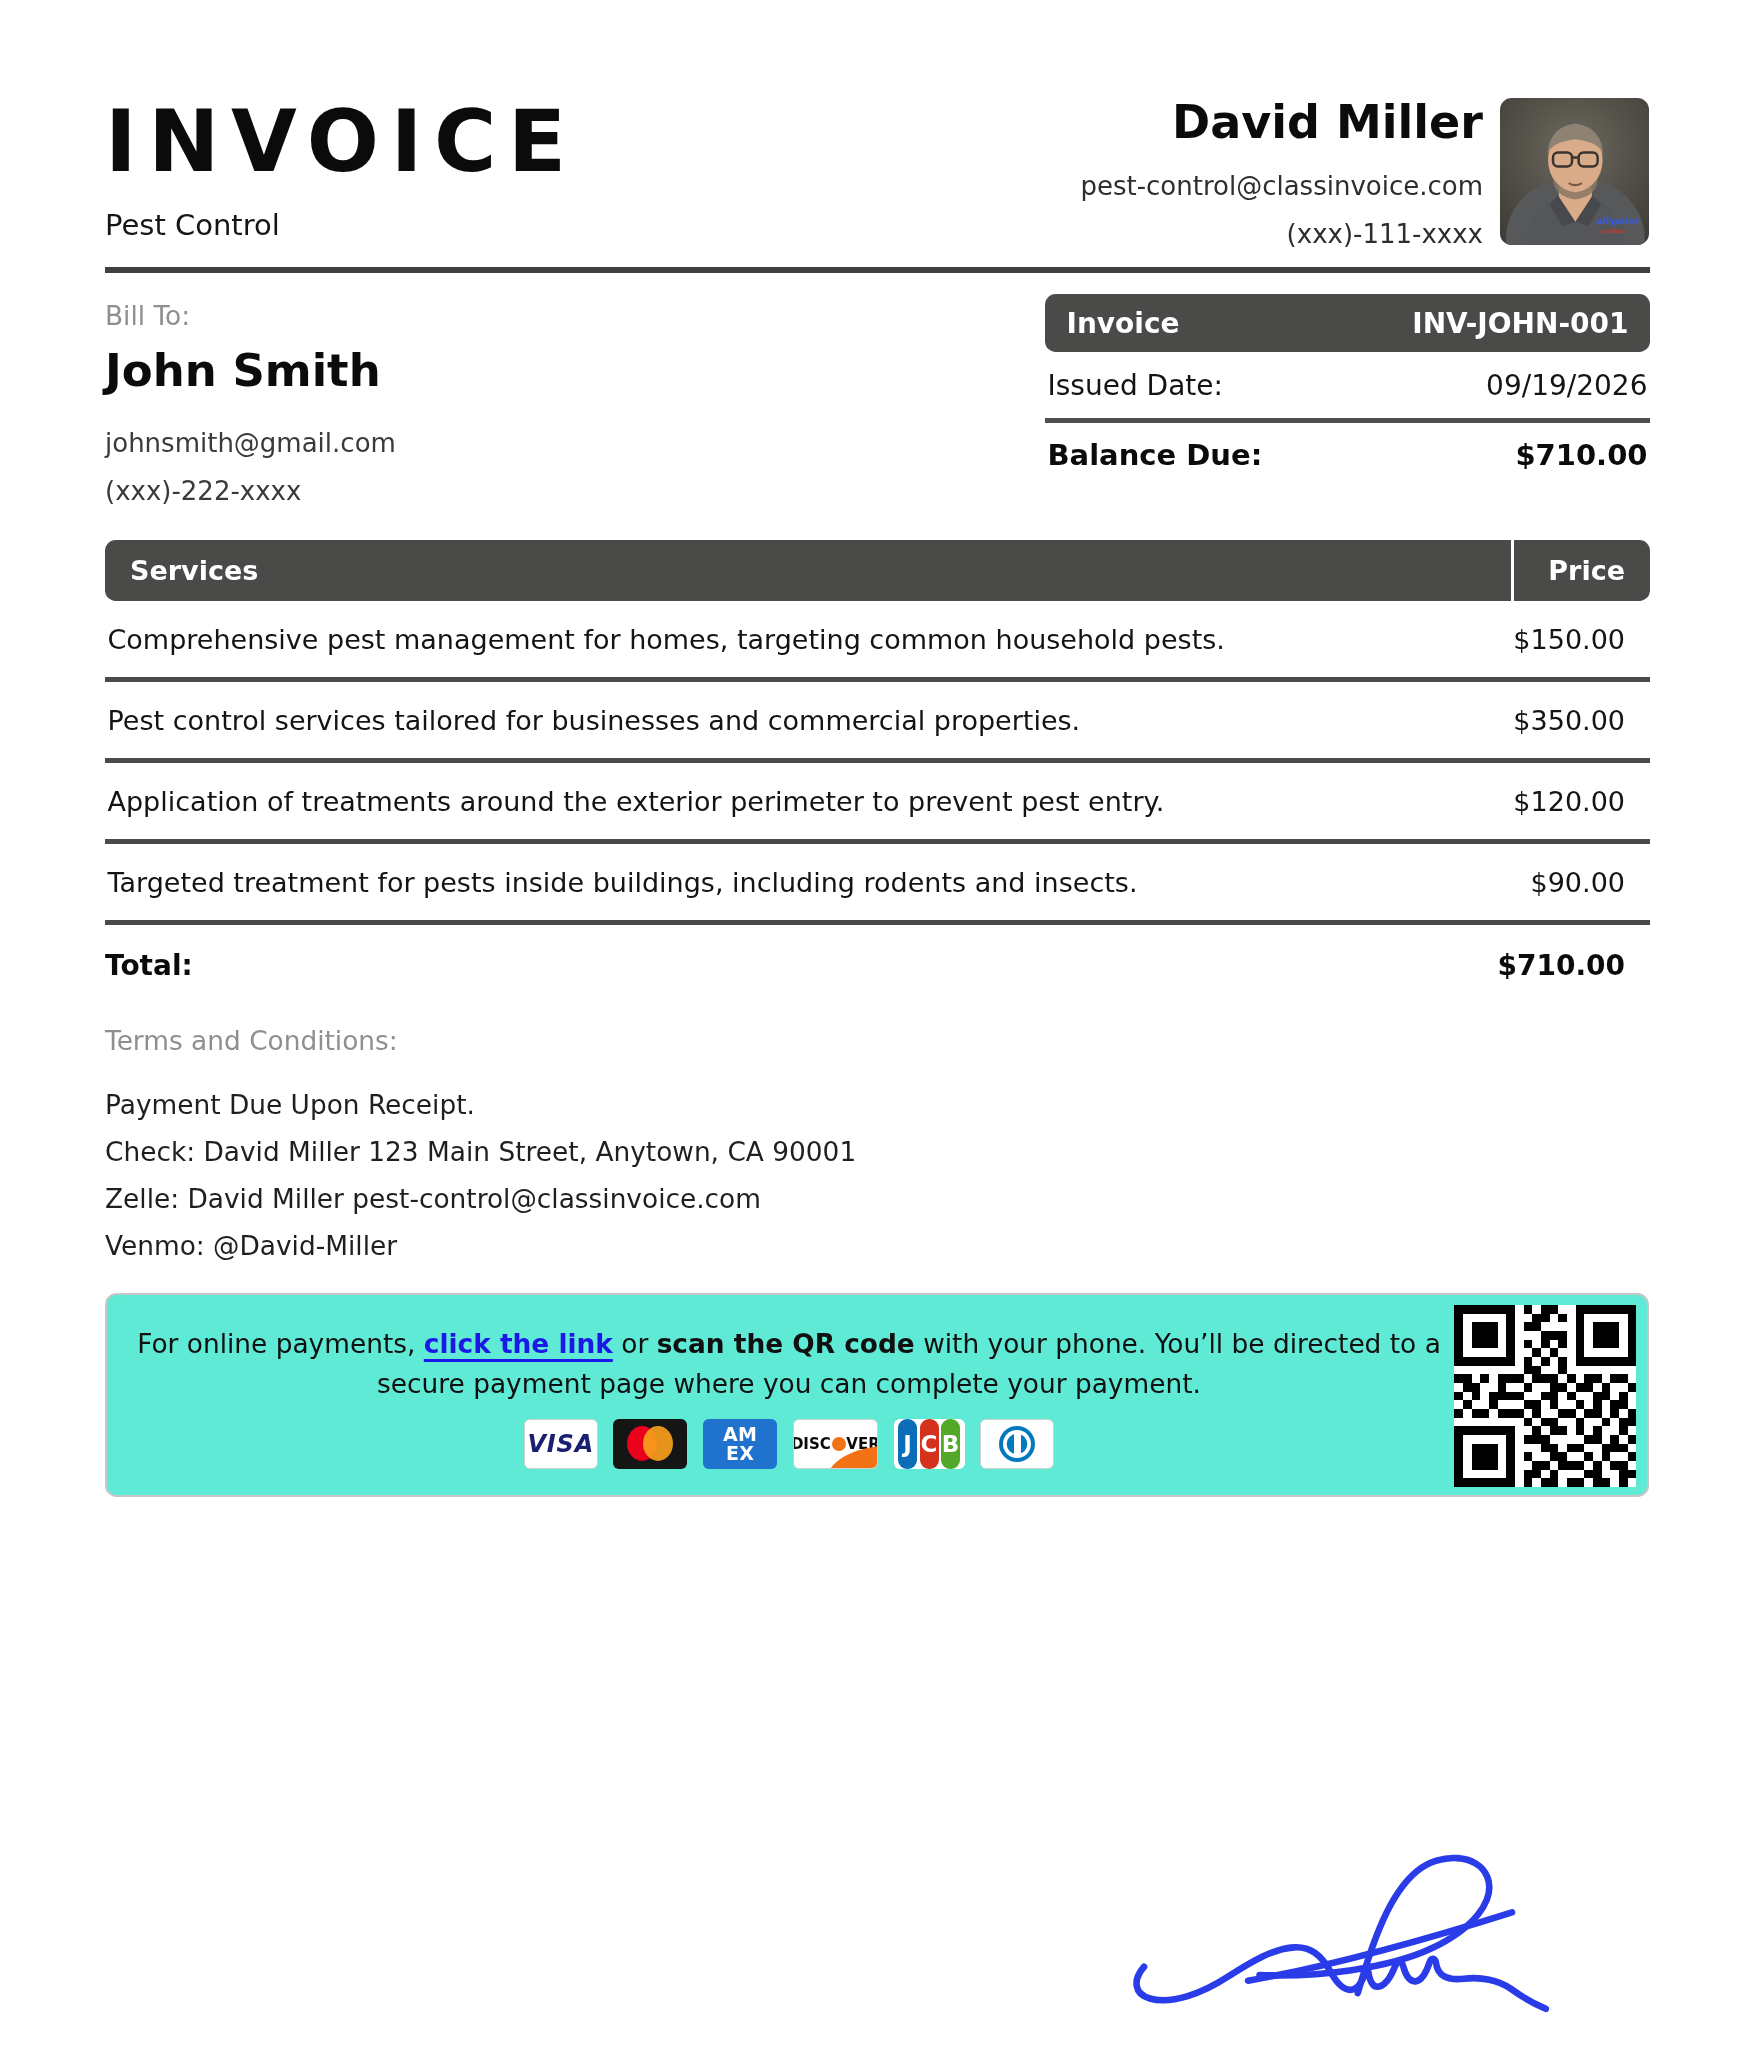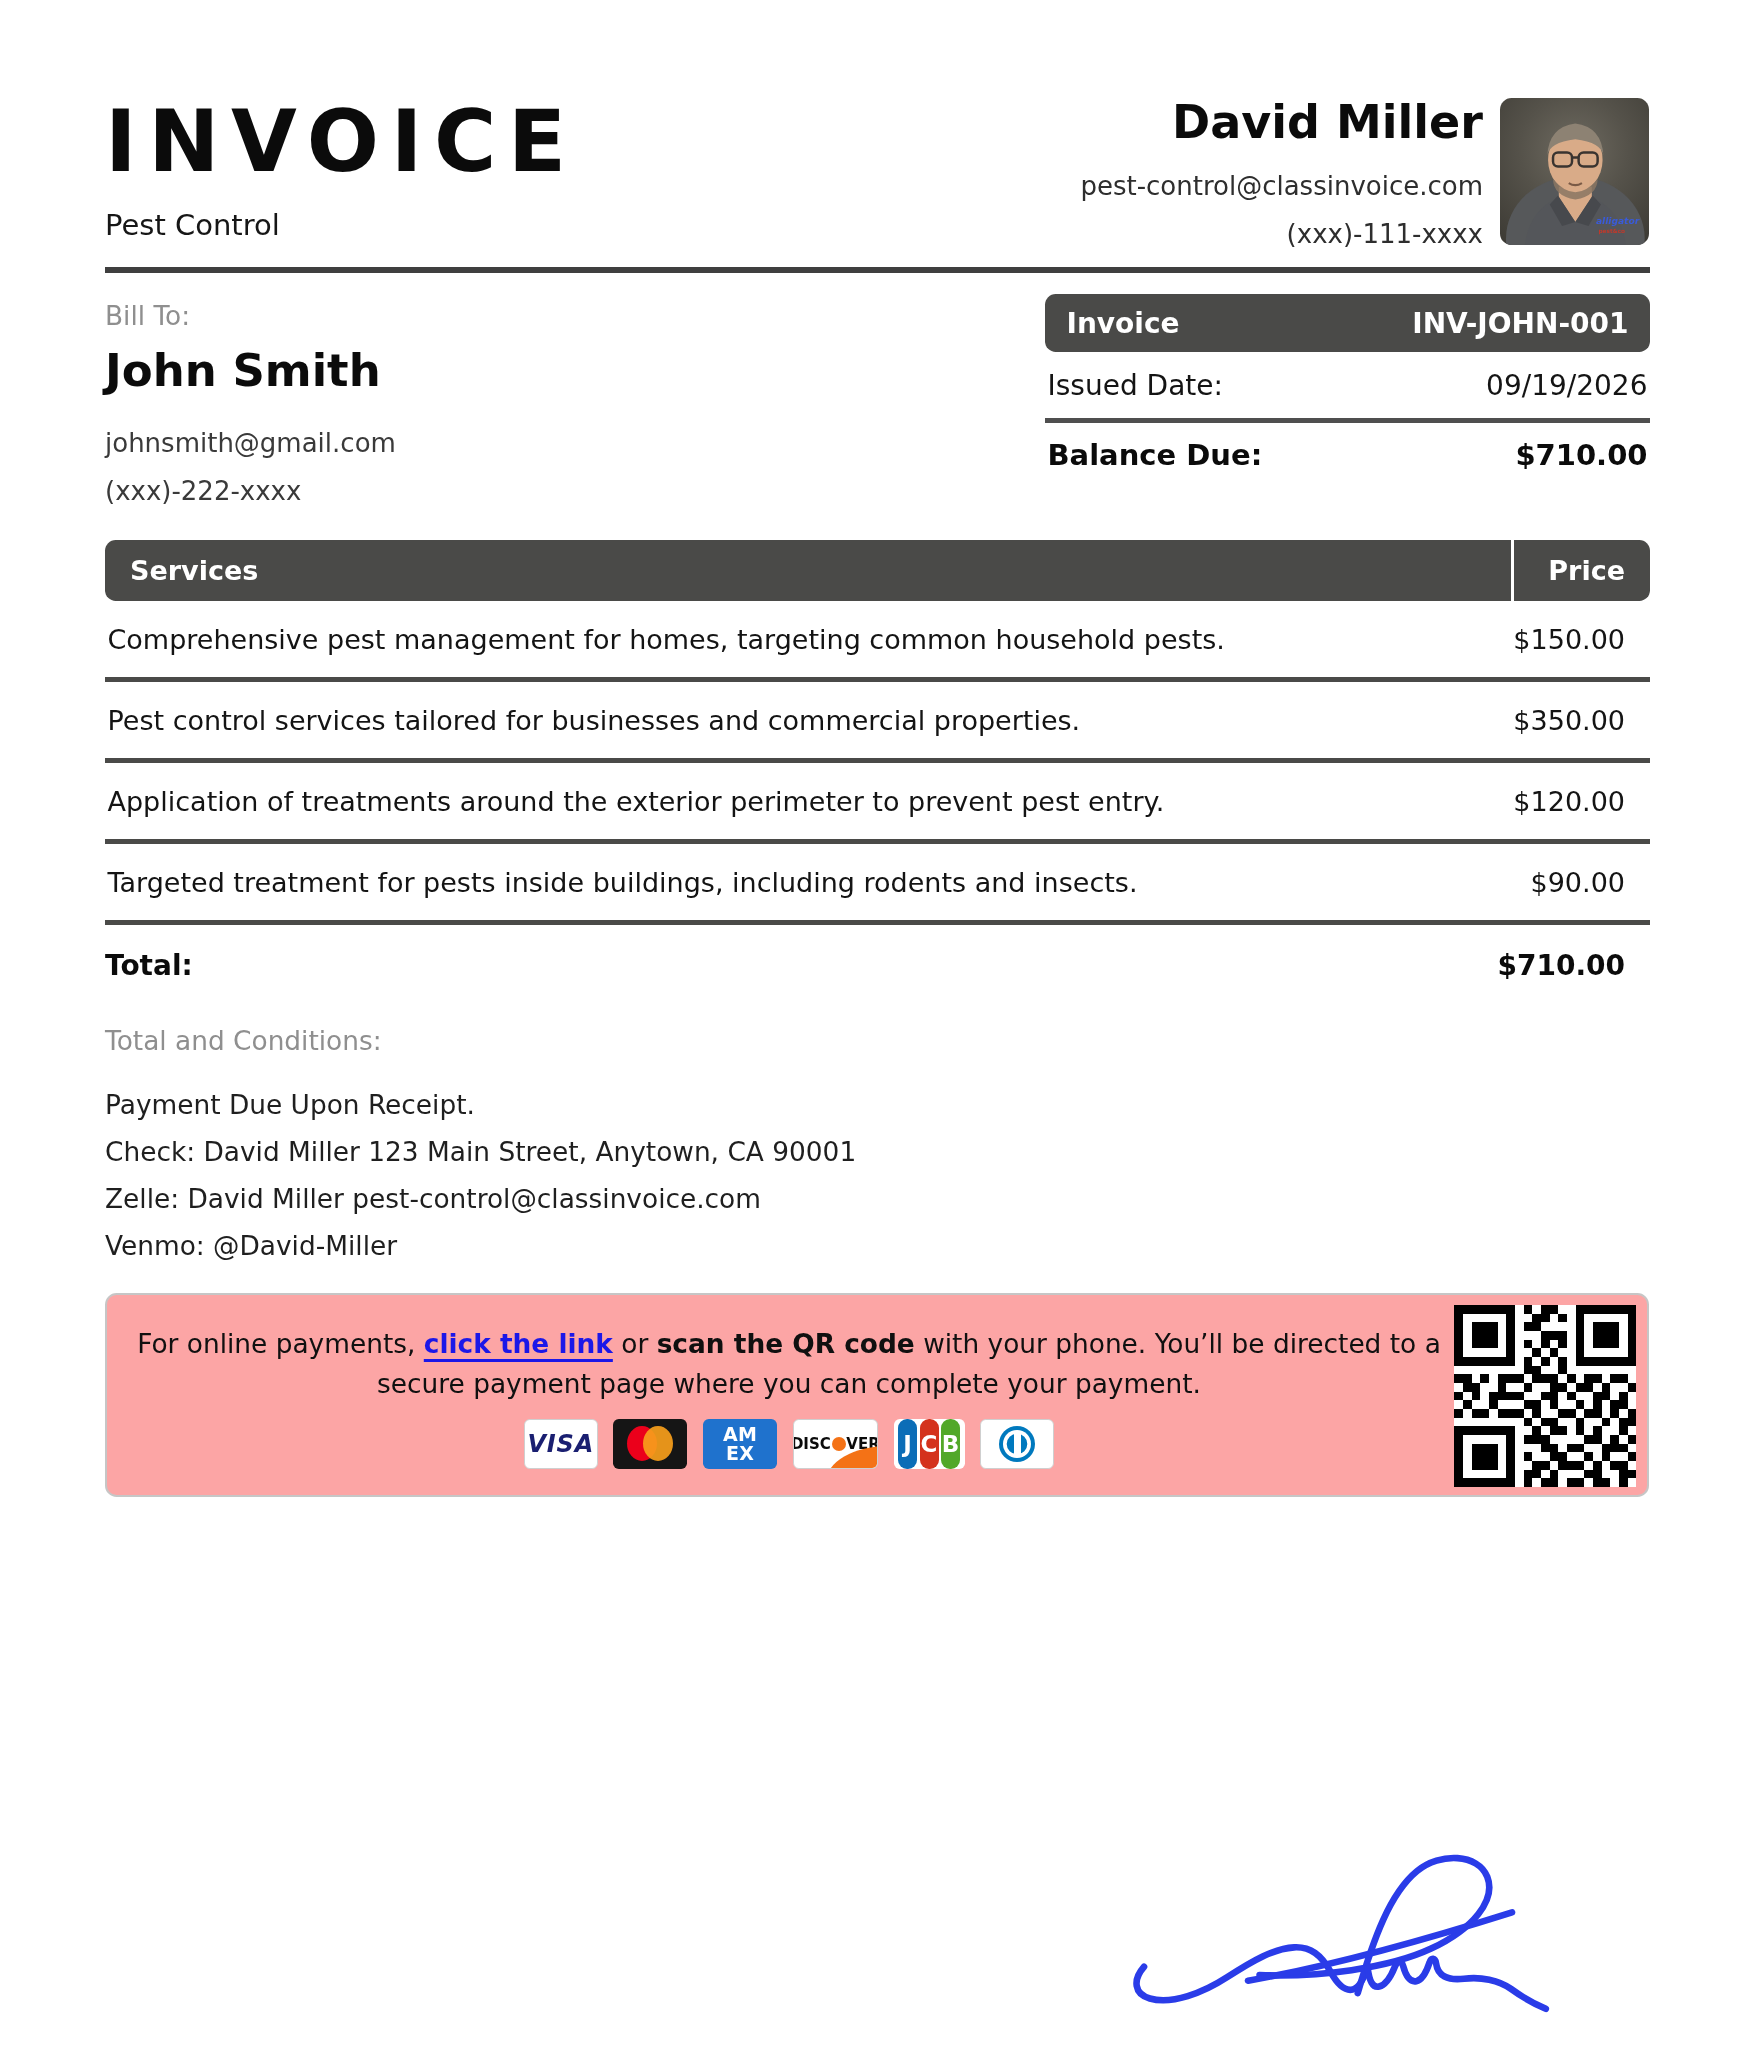--- a/index.html
+++ b/index.html
@@ -78,21 +78,21 @@
   .trow .tv{font-size:28px;font-weight:bold;color:#0b0b0b;padding-right:25px;}
 
   
   .terms{position:absolute;left:105px;top:1025px;}
   .terms-heading{font-size:26.4px;color:#8f8f8f;}
   .terms-lines{margin-top:25px;font-size:26.4px;color:#1f1f1f;line-height:47px;}
 
   
   .paybox{
     position:absolute;left:105px;top:1293px;width:1544px;height:204px;
-    border:2.1px solid #c6c6c6;border-radius:11.6px;box-sizing:border-box;background:#fca5a5;
+    border:2.1px solid #c6c6c6;border-radius:11.6px;box-sizing:border-box;background:#5eead4;
   }
   .paytext{
     position:absolute;left:25px;top:29px;width:1314px;
     text-align:center;font-size:26.4px;color:#101010;line-height:40px;
   }
   .paytext .link{color:#1b17e8;font-weight:bold;text-decoration:underline;text-decoration-thickness:3.3px;text-underline-offset:5.8px;cursor:pointer;}
   .paytext .bold{font-weight:bold;}
 
   .cards{position:absolute;left:25px;top:124px;width:1314px;display:flex;justify-content:center;align-items:center;gap:15.7px;}
   .card{height:50px;border-radius:5.8px;box-sizing:border-box;position:relative;overflow:hidden;display:flex;align-items:center;justify-content:center;}
@@ -212,21 +212,21 @@
       <div class="desc">Targeted treatment for pests inside buildings, including rodents and insects.</div>
       <div class="price">$90.00</div>
     </div>
     <div class="trow">
       <div class="tk">Total:</div>
       <div class="tv">$710.00</div>
     </div>
   </div>
 
   <div class="terms">
-    <div class="terms-heading">Total and Conditions:</div>
+    <div class="terms-heading">Terms and Conditions:</div>
     <div class="terms-lines">
       <div>Payment Due Upon Receipt.</div>
       <div>Check: David Miller 123 Main Street, Anytown, CA 90001</div>
       <div>Zelle: David Miller pest-control@classinvoice.com</div>
       <div>Venmo: @David-Miller</div>
     </div>
   </div>
 
   <div class="paybox">
     <div class="paytext">

